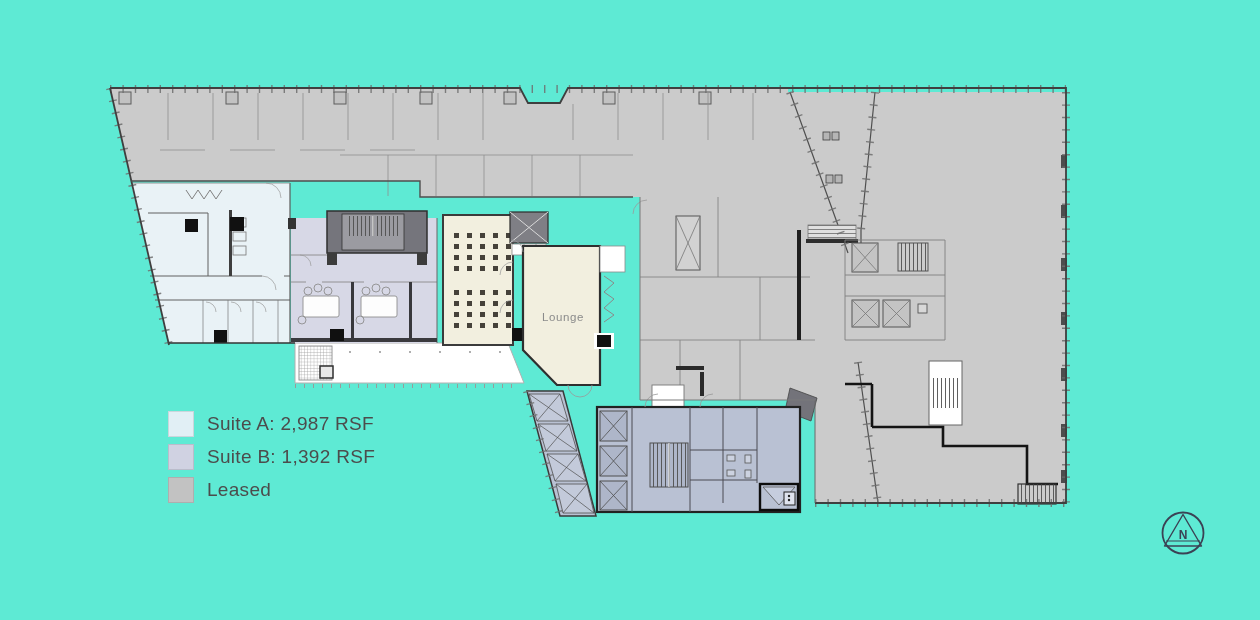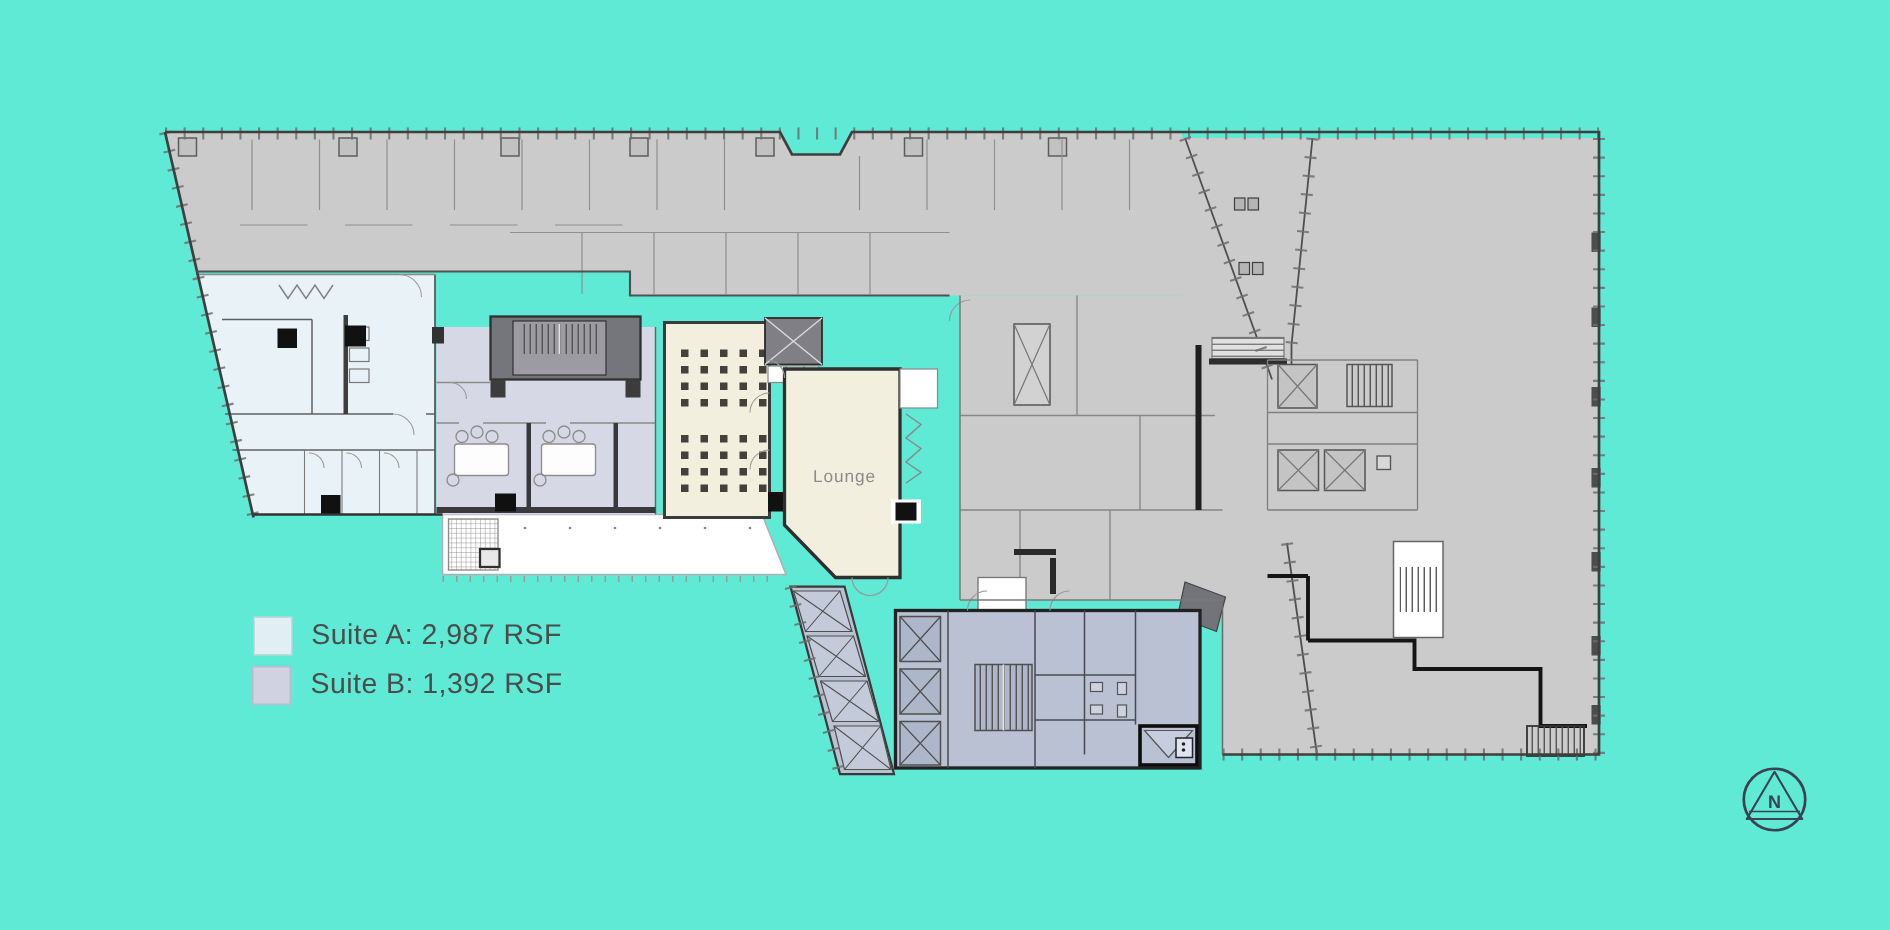--- a/index.html
+++ b/index.html
@@ -1,20 +1,20 @@
 <!DOCTYPE html>
 <html><head>
 <meta charset="utf-8">
 <style>
   html,body{margin:0;padding:0;background:#ffffff;}
   .stage{position:relative;width:1260px;height:620px;background:#5eead4;overflow:hidden;
          font-family:"Liberation Sans", sans-serif;}
   .plan-svg{position:absolute;left:0;top:0;}
   .legend{position:absolute;left:168px;top:411px;display:flex;flex-direction:column;gap:7px;}
-  .legend-row{display:flex;align-items:center;gap:13px;height:26px;justify-content:center;}
+  .legend-row{display:flex;align-items:center;gap:13px;height:26px;}
   .legend-swatch{width:26px;height:26px;border:1px solid rgba(0,0,0,0.10);box-sizing:border-box;}
   .legend-label{font-size:19px;color:#4c4c4c;letter-spacing:.3px;}
   .lounge-text{font-size:11.5px;fill:#8b8b8b;letter-spacing:.6px;}
   .north-n{font-size:12px;font-weight:600;fill:#3b4254;}
 </style>
 </head>
 <body>
 
 <div class="stage">
 
@@ -335,15 +335,19 @@
 
 <div class="legend">
   <div class="legend-row">
     <div class="legend-swatch" style="background: rgb(225, 239, 245);"></div>
     <div class="legend-label">Suite A: 2,987 RSF</div>
   </div>
   <div class="legend-row">
     <div class="legend-swatch" style="background: rgb(208, 210, 226);"></div>
     <div class="legend-label">Suite B: 1,392 RSF</div>
   </div>
+  <div class="legend-row">
+    <div class="legend-swatch" style="background: rgb(194, 194, 194);"></div>
+    <div class="legend-label">Leased</div>
+  </div>
 </div>
 
 </div>
 
 </body></html>

